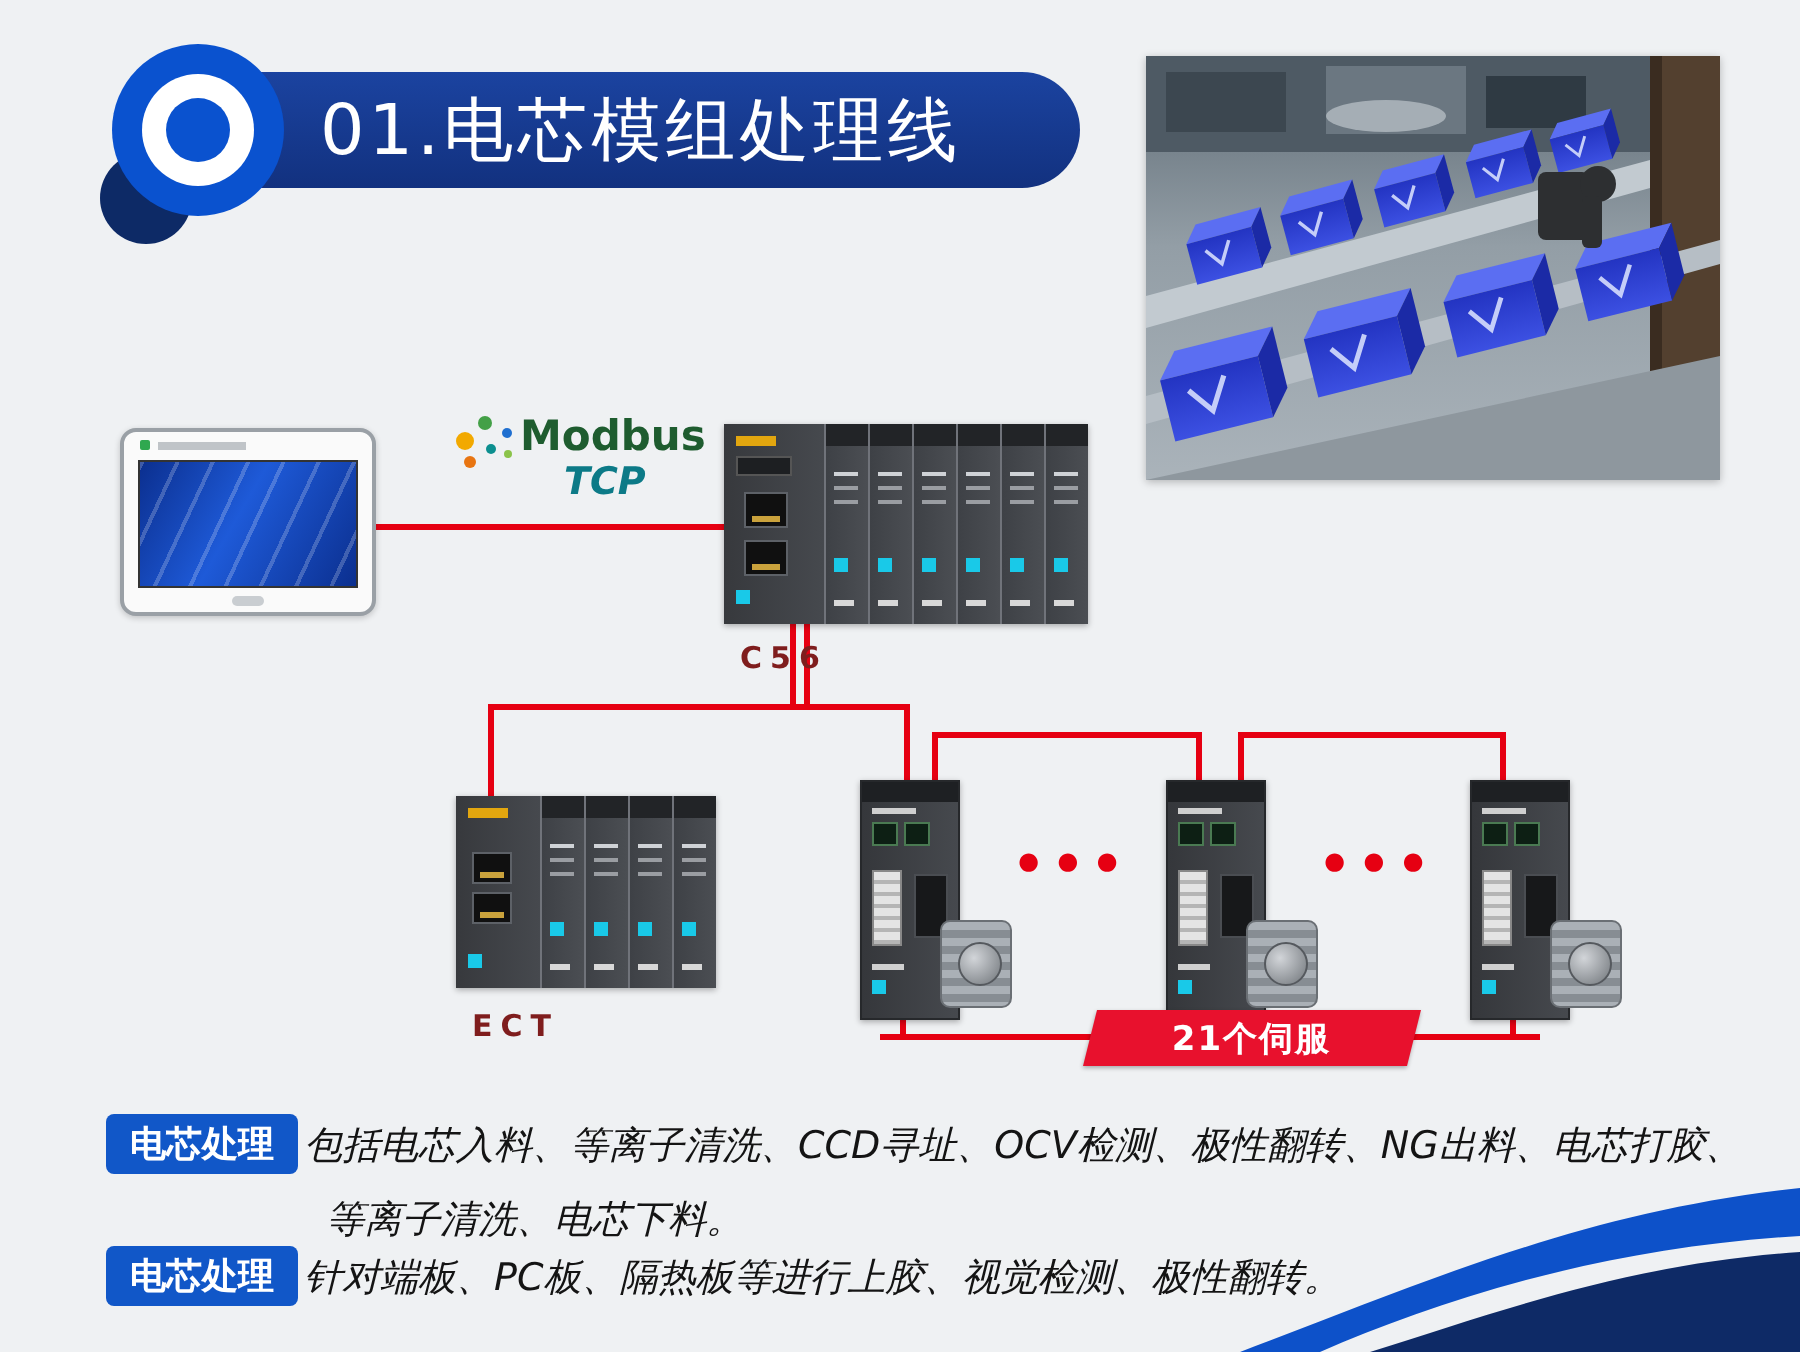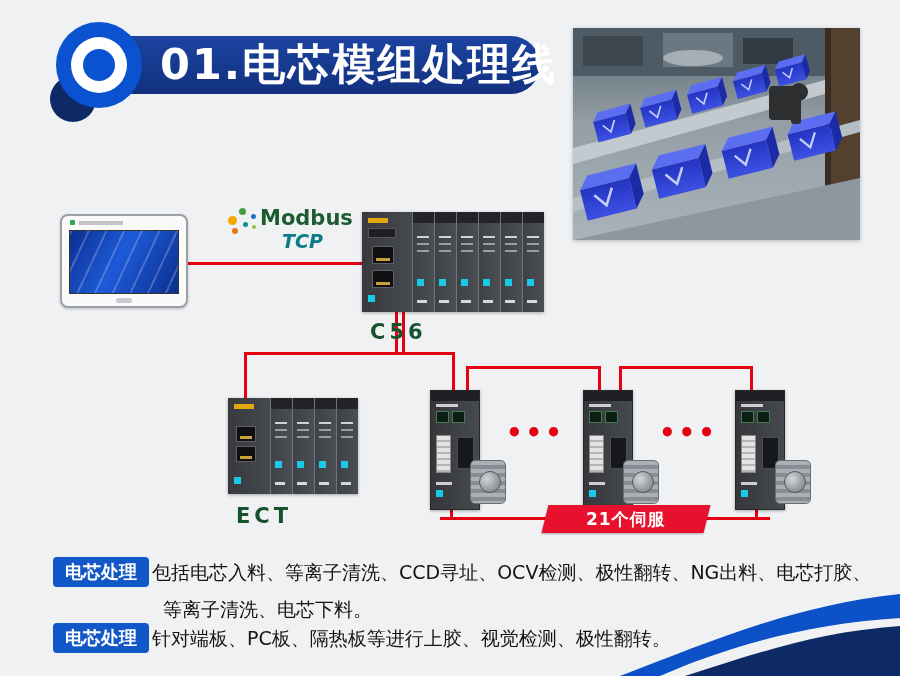--- a/index.html
+++ b/index.html
@@ -3,21 +3,21 @@
 <meta charset="utf-8">
 <style>
   html,body{margin:0;padding:0;}
   body{width:900px;height:676px;font-family:"DejaVu Sans","Liberation Sans",sans-serif;}
   .slide{position:relative;width:900px;height:676px;background:#eff1f3;overflow:hidden;}
 
   
   .banner{position:absolute;left:98px;top:36px;width:442px;height:58px;
     background:linear-gradient(180deg,#1b43a0,#12317f);
     border-radius:8px 30px 30px 8px;display:flex;align-items:center;}
-  .title{color:#fff;font-weight:bold;font-size:43px;letter-spacing:2px;padding-left:62px;white-space:nowrap;}
+  .title{color:#fff;font-weight:normal;font-size:35px;letter-spacing:2px;padding-left:62px;white-space:nowrap;}
   .logo-back{position:absolute;left:50px;top:76px;width:46px;height:46px;border-radius:50%;background:#0d2a66;}
   .logo{position:absolute;left:56px;top:22px;width:86px;height:86px;border-radius:50%;background:#0a52cf;}
   .logo-ring{position:absolute;inset:15px;border-radius:50%;background:#ffffff;}
   .logo-dot{position:absolute;inset:27px;border-radius:50%;background:#0a52cf;}
 
   .photo{position:absolute;left:573px;top:28px;width:287px;height:212px;box-shadow:0 1px 4px rgba(0,0,0,.25);}
 
   .intro{position:absolute;left:154px;top:124px;font-size:19px;color:#222;}
 
   
@@ -60,21 +60,21 @@
   .mod{position:relative;width:21px;height:100px;background:linear-gradient(90deg,#3e4146,#4b4e53);border-left:1px solid #70737a;}
   .mod-top{height:11px;background:#222427;}
   .mod-lines{position:absolute;top:24px;left:4px;width:12px;height:2px;background:#cfd2d6;box-shadow:0 7px 0 #9a9da2,0 14px 0 #9a9da2;}
   .mod-led{position:absolute;bottom:26px;left:4px;width:7px;height:7px;background:#19c9e8;}
   .mod:after{content:"";position:absolute;bottom:9px;left:4px;width:10px;height:3px;background:#d8d8d8;}
   .cpu.small{width:42px;height:96px;}
   .cpu.small .rj45{width:18px;height:14px;left:8px;}
   .cpu.small .p1{top:28px;} .cpu.small .p2{top:48px;}
   .mod.short{height:96px;}
 
-  .dev-label{position:absolute;font-size:21px;letter-spacing:4px;color:#14532d;font-weight:bold;}
+  .dev-label{position:absolute;font-size:15px;letter-spacing:4px;color:#7f1d1d;font-weight:bold;}
 
   
   .ethercat{position:absolute;left:548px;top:316px;display:flex;align-items:flex-start;}
   .ec-text{font-size:23px;font-weight:bold;color:#101010;white-space:nowrap;}
   .ec-reg{font-size:10px;}
   .ec-arrow{margin-left:-2px;margin-top:-2px;}
 
   
   .servo{position:absolute;width:48px;height:118px;background:linear-gradient(90deg,#35373b,#46494e);border:1px solid #26282b;box-shadow:0 1px 3px rgba(0,0,0,.3);}
   .s-top{height:10px;background:#1e2023;}
@@ -92,21 +92,21 @@
     background:radial-gradient(circle at 35% 35%,#d2d5d9,#70757a);border:1px solid #55595e;}
 
   
   .sbanner{position:absolute;left:545px;top:505px;width:162px;height:28px;background:#e8112d;transform:skewX(-14deg);
     display:flex;align-items:center;justify-content:center;box-shadow:0 1px 2px rgba(0,0,0,.3);}
   .sbanner span{transform:skewX(14deg);color:#fff;font-weight:bold;font-size:17px;letter-spacing:1px;}
 
   
   .badge{position:absolute;left:53px;background:#1157c8;color:#fff;font-weight:bold;font-size:18px;
     padding:3px 12px;border-radius:4px;white-space:nowrap;}
-  .btext{position:absolute;font-size:19px;color:#141414;white-space:nowrap;}
+  .btext{position:absolute;font-size:19px;color:#141414;white-space:nowrap;font-style:italic;}
 
   .waves{position:absolute;right:0;bottom:0;width:300px;height:100px;}
 </style>
 </head>
 <body>
 
 <div class="slide">
 
   <svg class="waves" viewBox="0 0 300 100">
     <path d="M20,100 C110,66 190,30 300,18 L300,42 C200,48 120,74 60,100 Z" fill="#0d51c9"></path>

